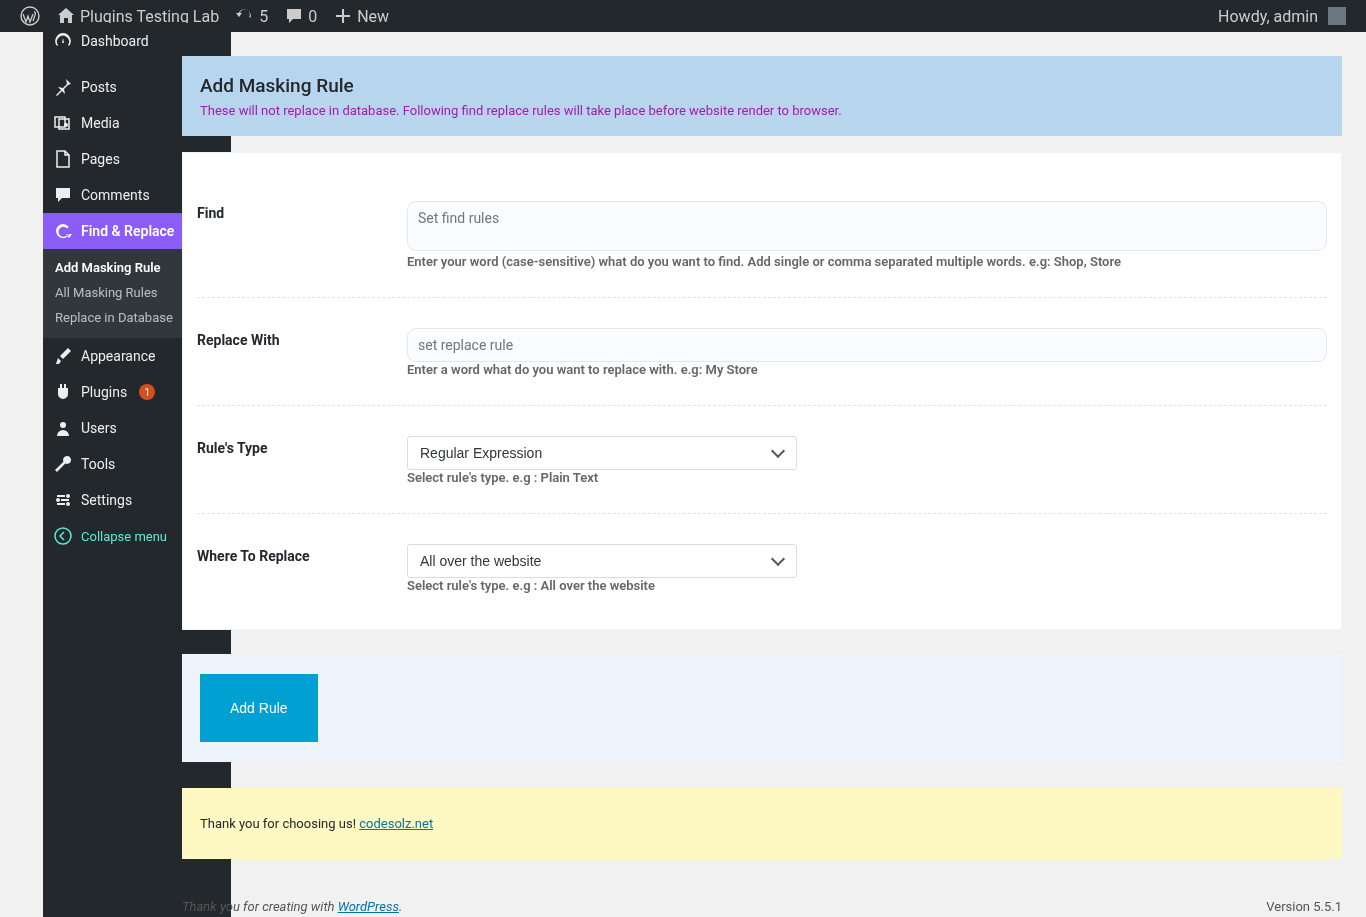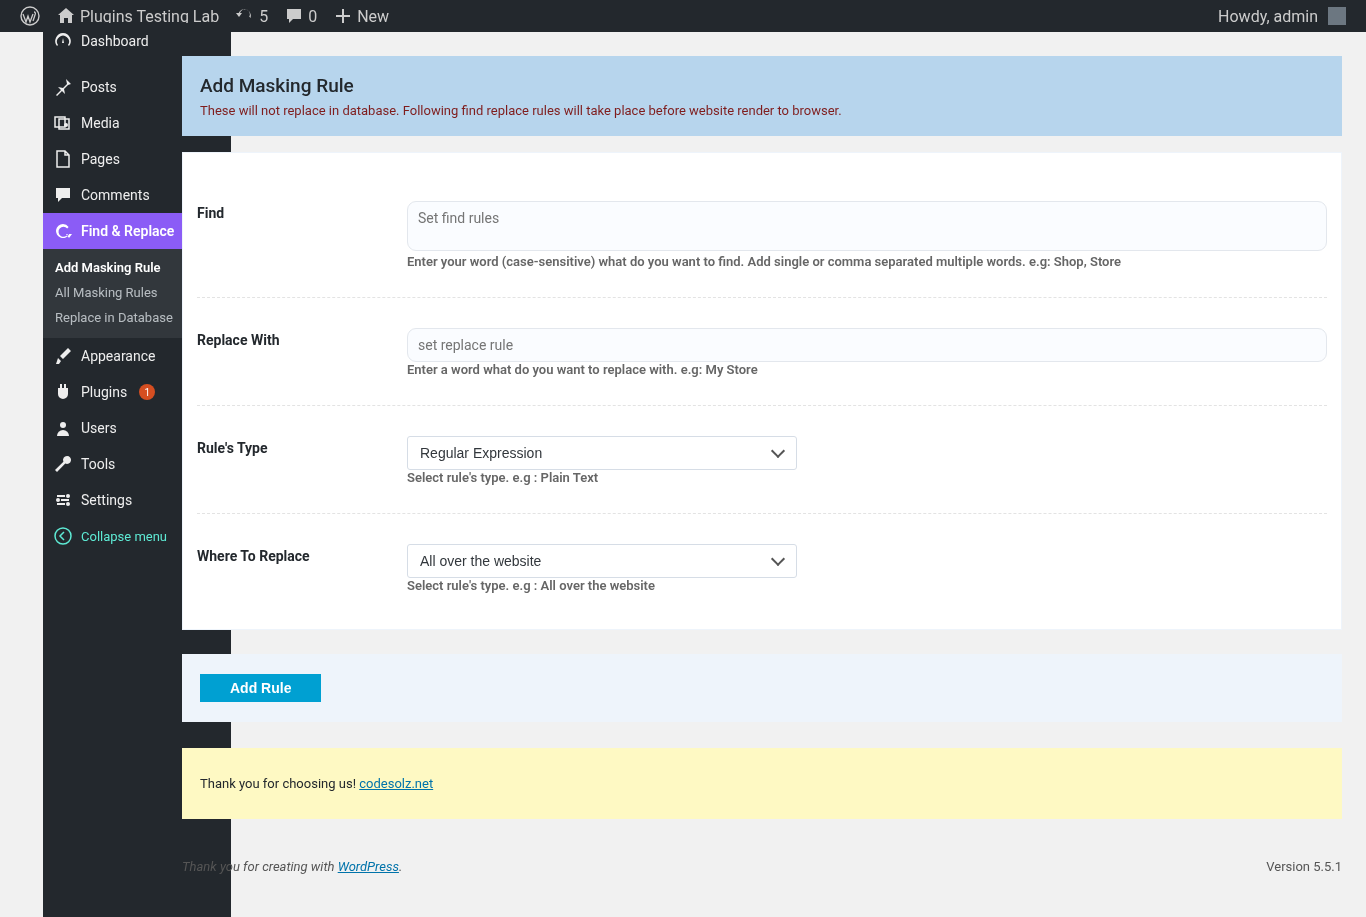--- a/index.html
+++ b/index.html
@@ -103,21 +103,21 @@
 #content {
   margin:24px;
 }
 .panel-head {
   background:#b7d5ed;
   padding:18px 18px;
   border-radius:0;
   color:#23282d;
 }
 .panel-head h2 { font-size:19px; font-weight:500; margin-bottom:6px; }
-.panel-head p { font-size:13px; color:#7f1d1d; }
+.panel-head p { font-size:13px; color:#a21caf; }
 
 .form-card {
   background:#fff;
   border:1px solid #eef4fb;
   padding: 30px 14px 30px 14px;
   margin-top:16px;
 }
 .field-row {
   display:flex;
   padding:18px 0 28px 0;
@@ -173,23 +173,23 @@
 
 .addrow {
   background:#eef4fb;
   padding:20px 18px;
   margin-top:24px;
 }
 .btn-primary{
   background:#00a0d2;
   color:#fff;
   border:none;
-  padding:6px 30px;
+  padding:26px 30px;
   font-size:14px;
-  font-weight:700;
+  font-weight:400;
   cursor:pointer;
 }
 
 .thanksrow{
   background:#fef9c3;
   color:#23282d;
   padding:28px 18px;
   text-align:left;
   font-size:13px;
   margin-top:26px;

